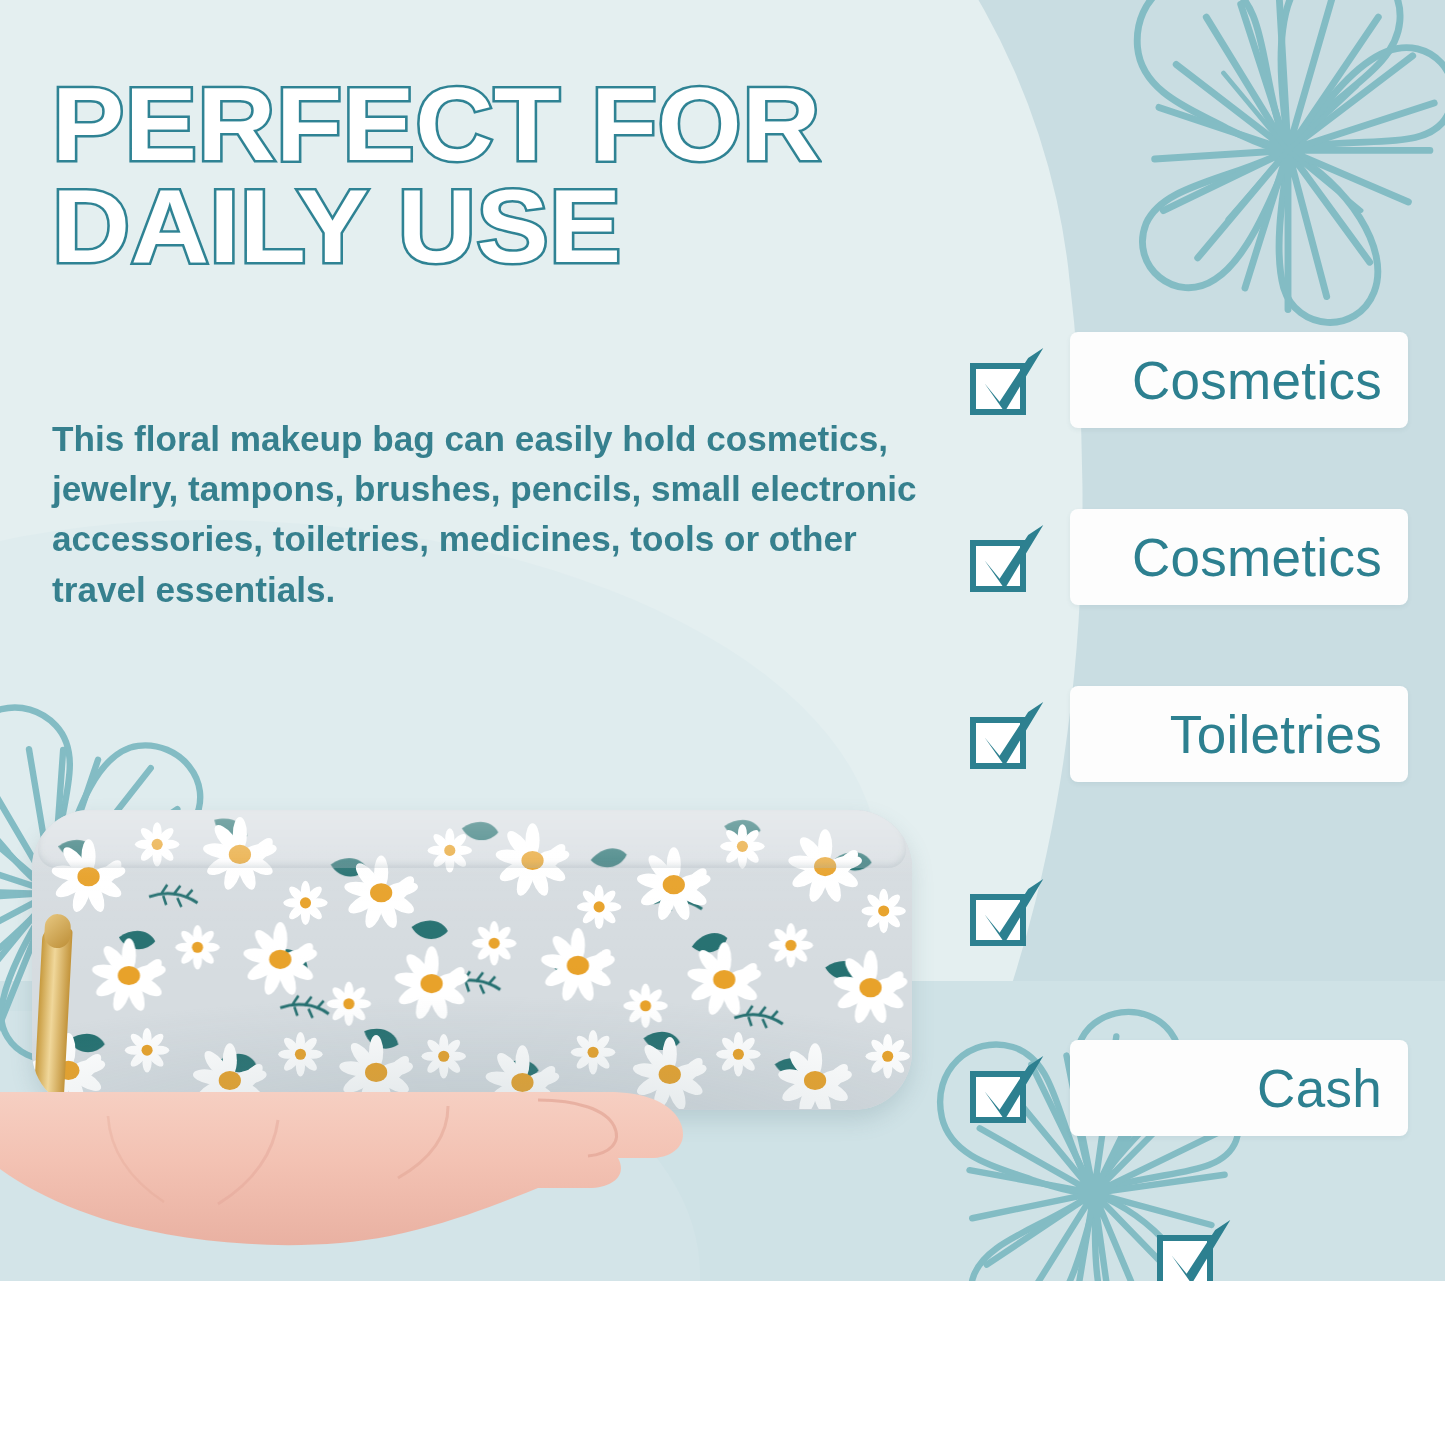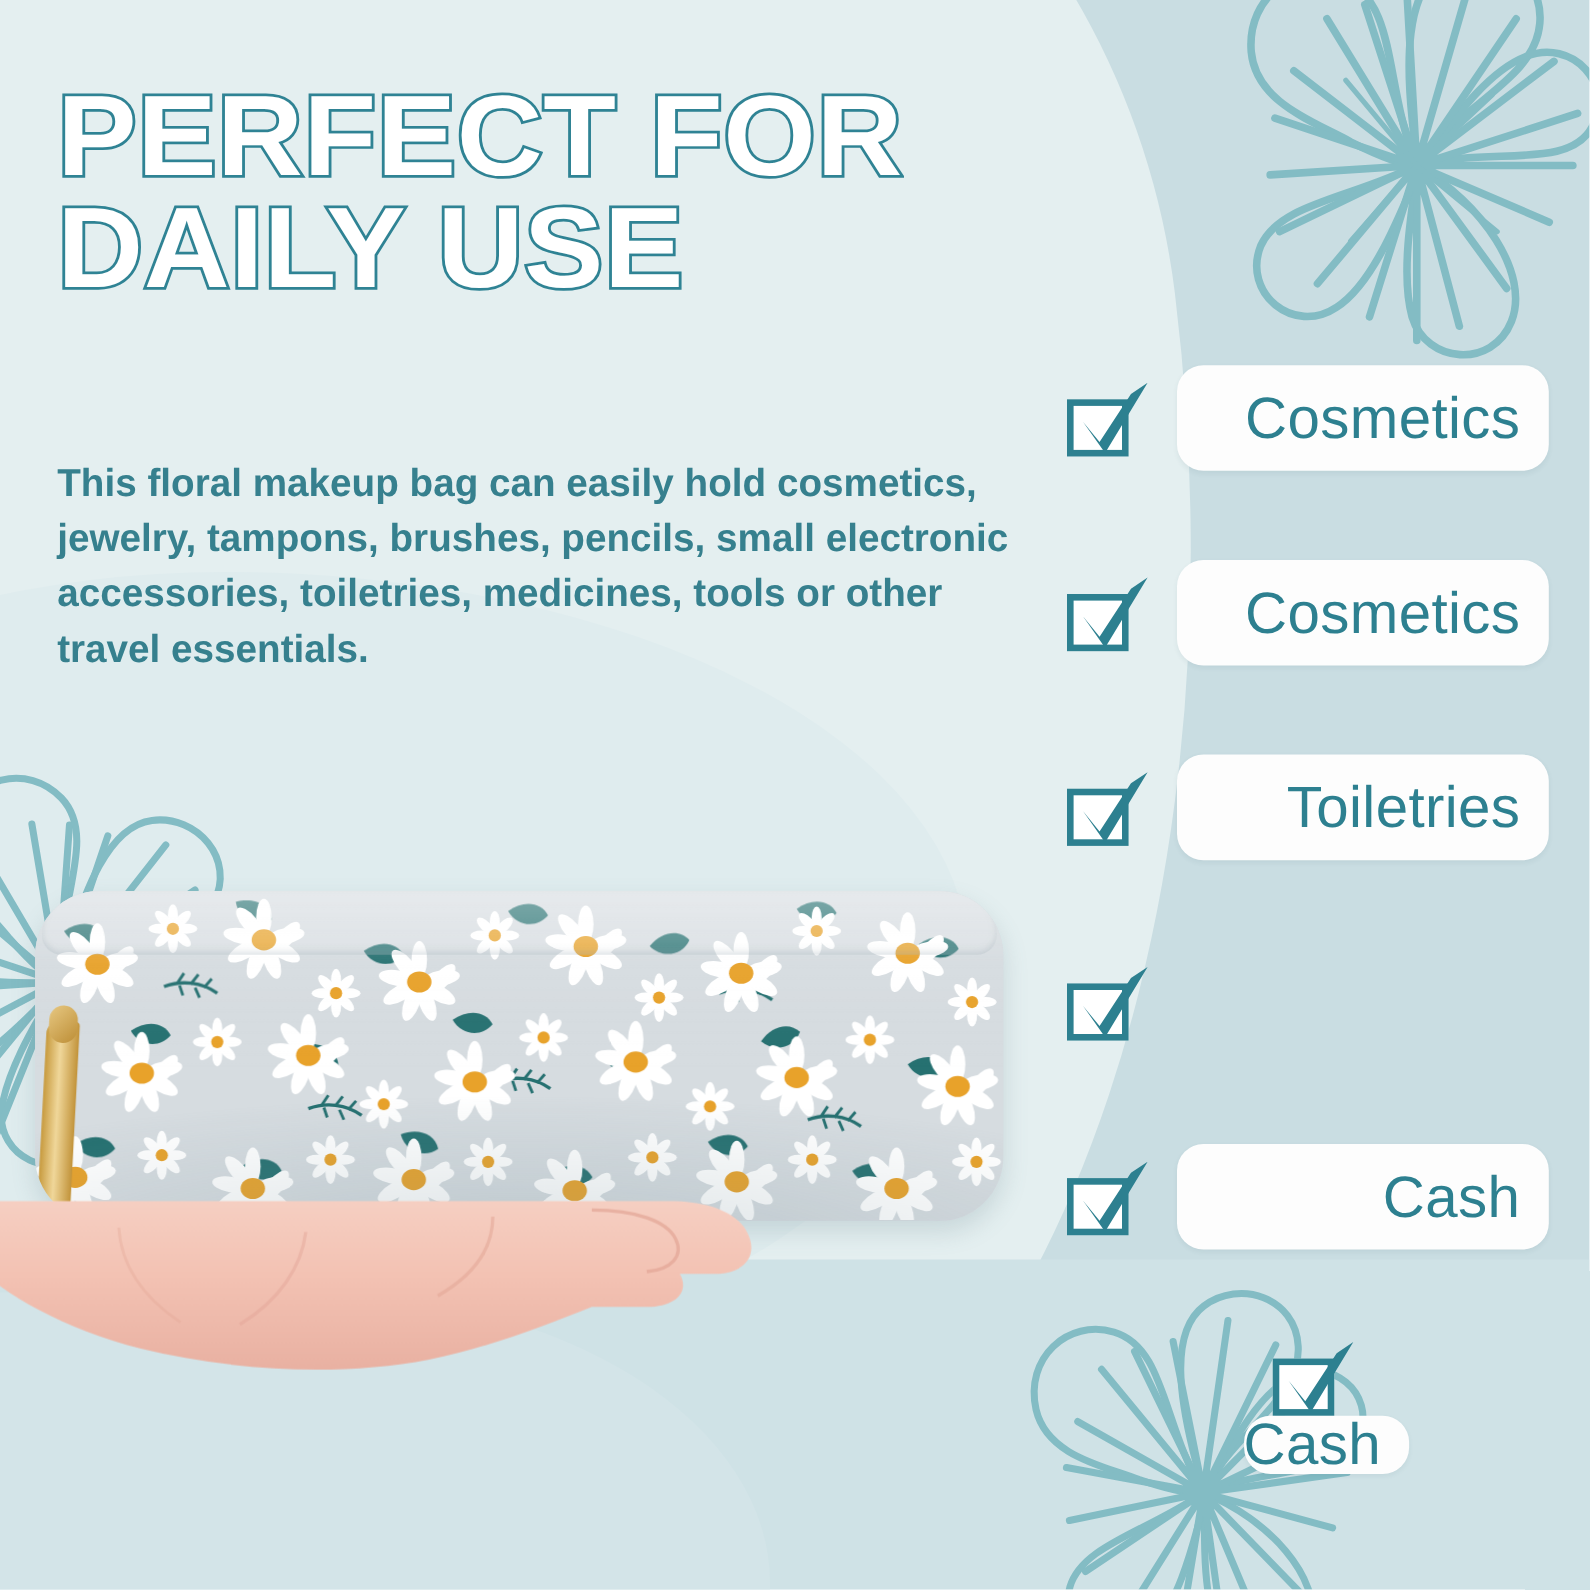--- a/index.html
+++ b/index.html
@@ -6,21 +6,21 @@
     margin: 0;
     padding: 0;
     background: #ffffff;
   }
   body {
     font-family: "Liberation Sans", sans-serif;
   }
   #canvas {
     position: relative;
     width: 1445px;
-    height: 1445px;
+    height: 1281px;
     overflow: hidden;
     background: #cbdfe3;
   }
 
   
   .bg-base {
     position: absolute;
     inset: 0;
     background: #c9dde2;
   }
@@ -146,21 +146,21 @@
     width: 84px;
     height: 84px;
     overflow: visible;
   }
 
   .pill {
     margin-left: 36px;
     flex: 1 1 auto;
     height: 96px;
     background: #fdfdfd;
-    border-radius: 24px;
+    border-radius: 8px;
     display: flex;
     align-items: center;
     justify-content: flex-end;
     padding-right: 26px;
     box-sizing: border-box;
     box-shadow: 0 2px 5px rgba(40,90,100,0.07);
   }
   .pill span {
     font-size: 53px;
     color: #2d8090;

